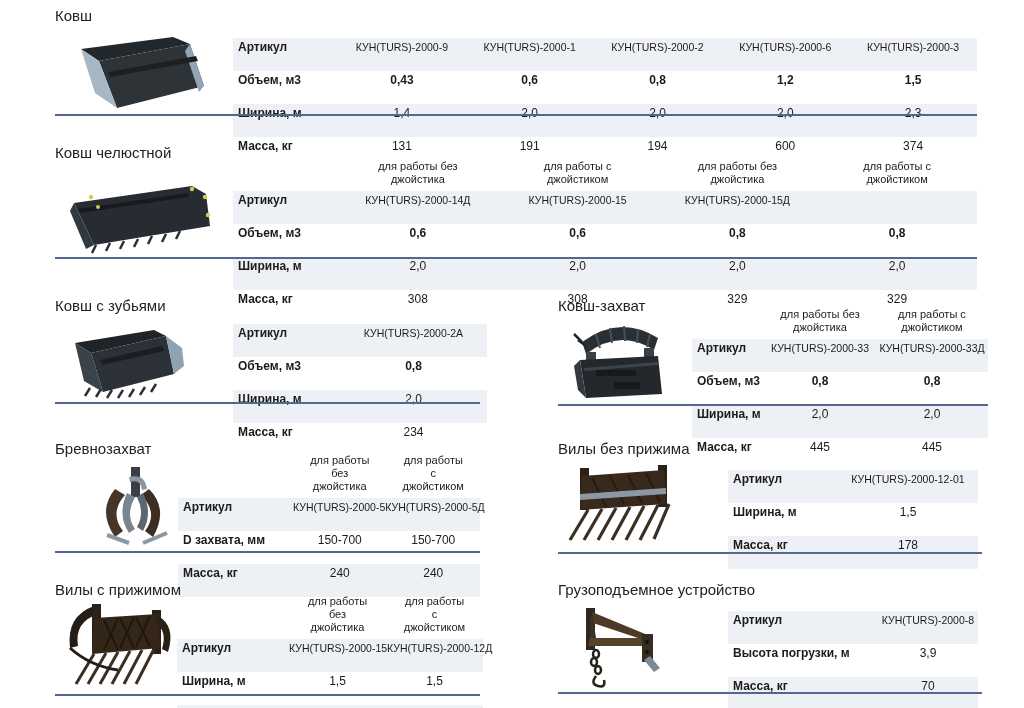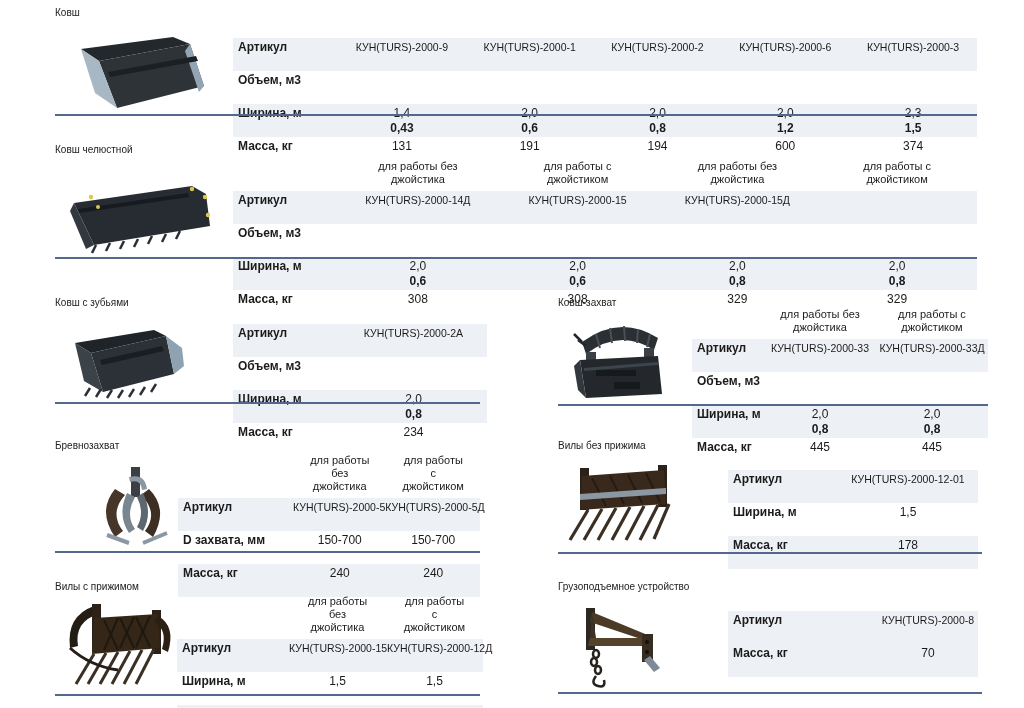--- a/index.html
+++ b/index.html
@@ -1,27 +1,27 @@
 <!DOCTYPE html>
 <html><head>
 <meta charset="utf-8">
 <style>
   html,body{margin:0;padding:0;background:#fff;}
   #canvas{position:relative;width:1024px;height:708px;background:#fff;overflow:hidden;
           font-family:"Liberation Sans","DejaVu Sans",sans-serif;color:#1b1b1b;}
-  .sec-title{position:absolute;font-size:10px;font-weight:400;color:#222;white-space:nowrap;}
+  .sec-title{position:absolute;font-size:15px;font-weight:400;color:#222;white-space:nowrap;}
   .img{position:absolute;}
   .img svg{display:block;width:100%;height:100%;}
   .tbl{position:absolute;}
   .trow{display:grid;grid-template-columns:var(--cols);height:33px;line-height:19px;font-size:12px;}
   .trow.stripe{background:var(--stripe,#edf0f4);}
   .tlabel{font-weight:bold;padding-left:5px;text-align:left;white-space:nowrap;overflow:hidden;}
   .tcell{text-align:center;white-space:nowrap;}
   .tcell.article{font-size:10.5px;}
-  .tcell.bold{font-weight:bold;margin-top:48px;}
+  .tcell.bold{font-weight:bold;}
   .thead-row{display:grid;grid-template-columns:var(--cols);min-height:40px;align-items:end;
              padding-bottom:5px;font-size:11px;line-height:13px;}
   .hcell{text-align:center;padding:0 16px;color:#1b1b1b;margin-top:23px;}
   .rule{position:absolute;height:2px;background:var(--rule,#54688f);}
 </style>
 </head>
 <body>
 
 <div id="canvas" style="--stripe: #edf0f4; --rule: #54688f;">
 
@@ -366,20 +366,24 @@
         <ellipse cx="26" cy="72" rx="3" ry="4"></ellipse>
         <path d="M24,78 q-6,8 2,10 q8,2 6,-6"></path>
       </g>
     </svg>
   </div>
   <div class="tbl" style="left:728px;top:611px;width:250px;--cols:150px 1fr;">
       <div class="trow stripe">
         <div class="tlabel">Артикул</div>
         <div class="tcell article">КУН(TURS)-2000-8</div>
       </div>
+      <div class="trow">
+        <div class="tlabel">Высота погрузки, м</div>
+        <div class="tcell">3,9</div>
+      </div>
       <div class="trow stripe">
         <div class="tlabel">Масса, кг</div>
         <div class="tcell">70</div>
       </div>
     </div>
   <div class="rule" style="left:558px;top:692px;width:424px;"></div>
 
 </div>
 
 </body></html>

